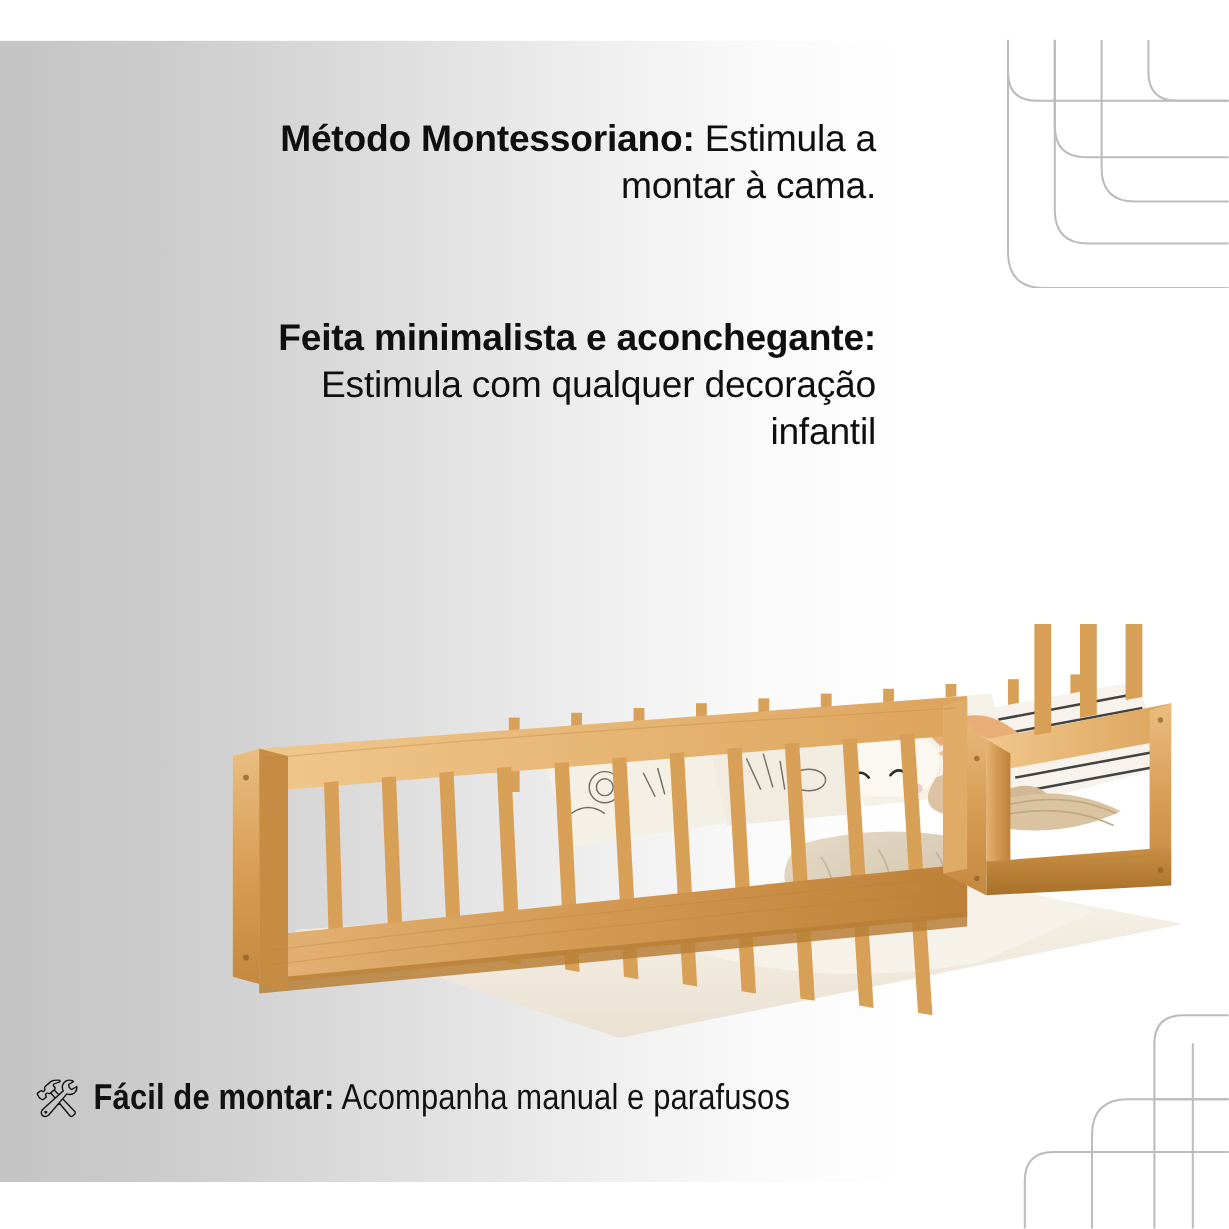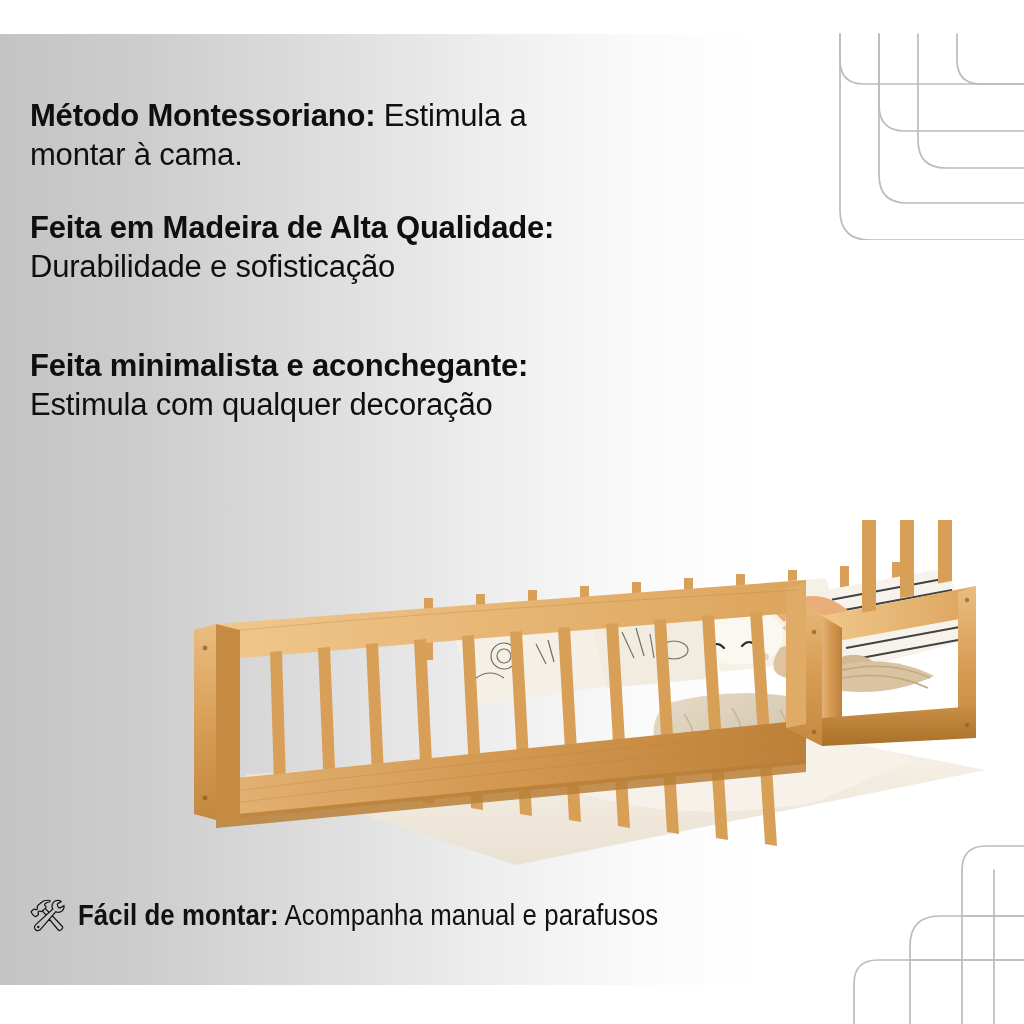--- a/index.html
+++ b/index.html
@@ -3,21 +3,21 @@
 <meta charset="utf-8">
 <style>
   html,body{margin:0;padding:0;}
   body{
     width:1024px;height:1024px;
     background:#ffffff;
     font-family:"Liberation Sans", sans-serif;
     overflow:hidden;
     position:relative;
   }
-  #stage{position:absolute;inset:0;width:1024px;height:1024px;overflow:hidden;background:#fff;}
+  #stage{position:absolute;inset:0;width:1024px;height:1024px;overflow:hidden;background:#fff;text-align:right;}
 
   
   .bg-band{
     position:absolute;left:0;top:34px;width:1024px;height:951px;
     background:linear-gradient(to right,#c4c4c4 0%,#cdcdcd 14%,#dcdcdc 30%,#eeeeee 48%,#fafafa 62%,#ffffff 74%,#ffffff 100%);
     z-index:0;
   }
 
   
   .deco{position:absolute;z-index:1;pointer-events:none;}
@@ -96,33 +96,30 @@
 
   <div class="copy">
 
     <div class="feat">
       <div class="line"><b>Método Montessoriano:</b><span> Estimula a</span></div>
       <div class="line"><span>montar à cama.</span></div>
     </div>
 
     <div class="gap-a"></div>
 
-    <div class="feat">
-      <div class="line"><b>Feita em Madeira de Alta Qualidade:</b></div>
-      <div class="line"><span>Durabilidade e sofisticação</span></div>
-    </div>
 
     <div class="gap-b"></div>
 
 
     <div class="gap-c"></div>
 
     <div class="feat">
       <div class="line"><b>Feita minimalista e aconchegante:</b></div>
       <div class="line"><span>Estimula com qualquer decoração</span></div>
+      <div class="line"><span>infantil</span></div>
     </div>
 
   </div>
 
   <div class="bed-wrap">
     <svg viewBox="0 0 820 380" xmlns="http://www.w3.org/2000/svg">
       <defs>
         <linearGradient id="wdA" x1="0" y1="0" x2="0" y2="1">
           <stop offset="0%" stop-color="#e9bd80"></stop>
             <stop offset="55%" stop-color="#d79c54"></stop>

